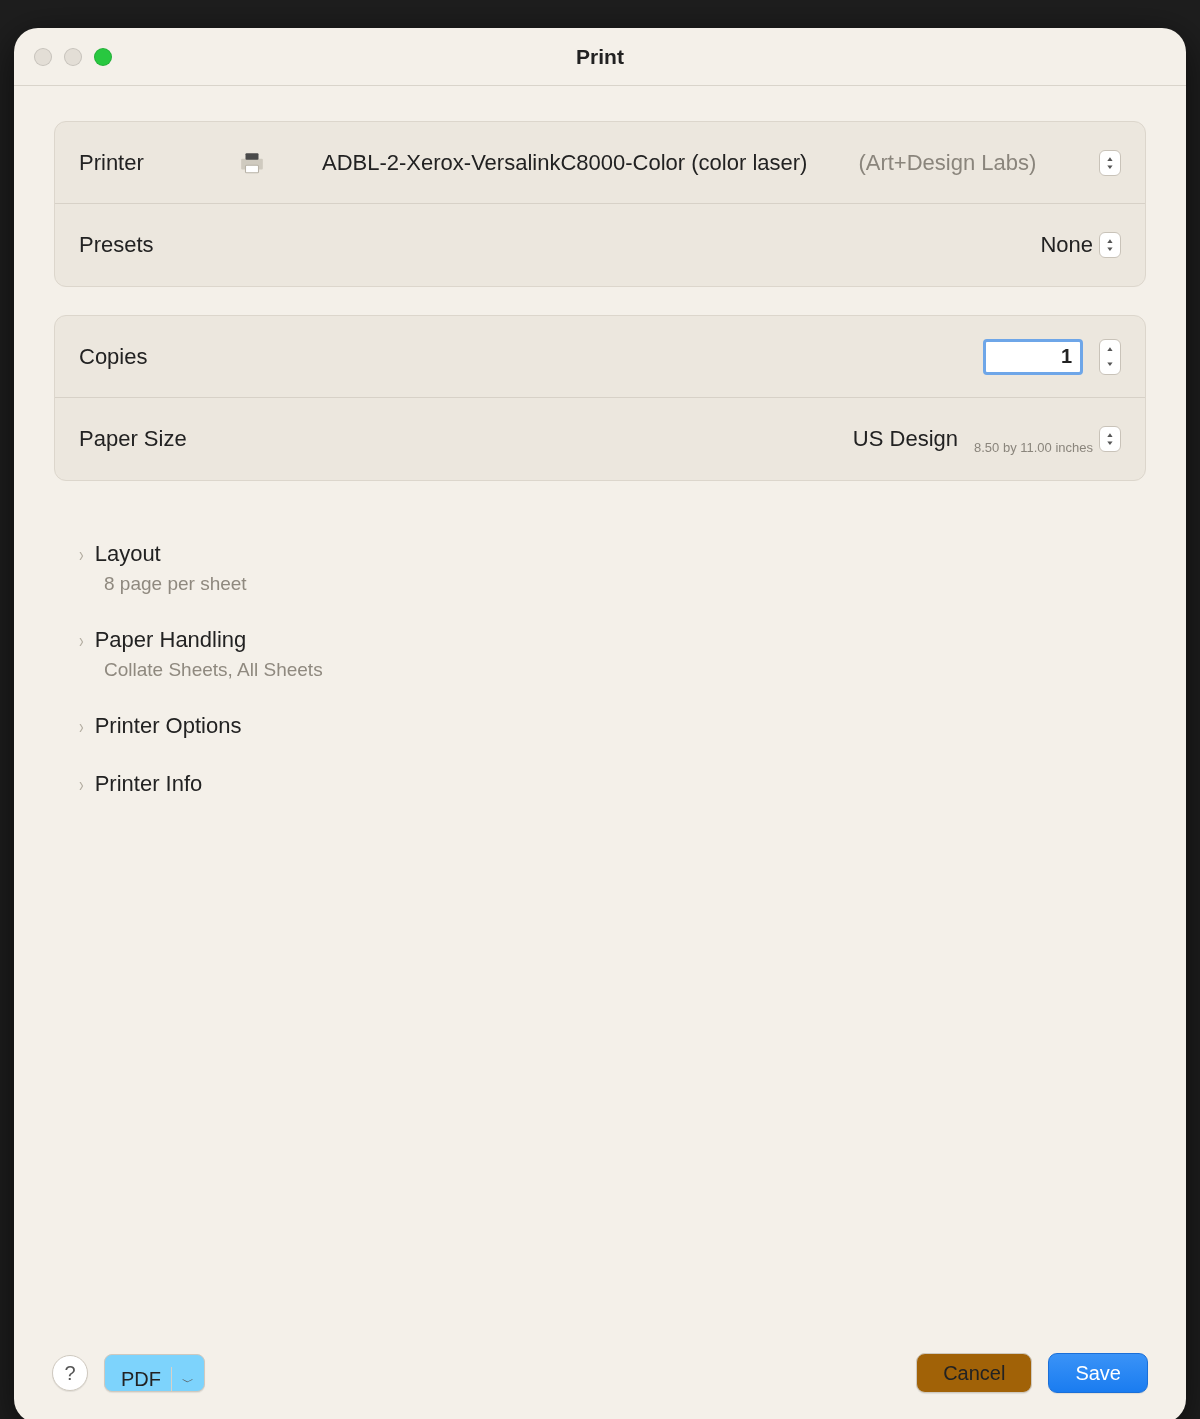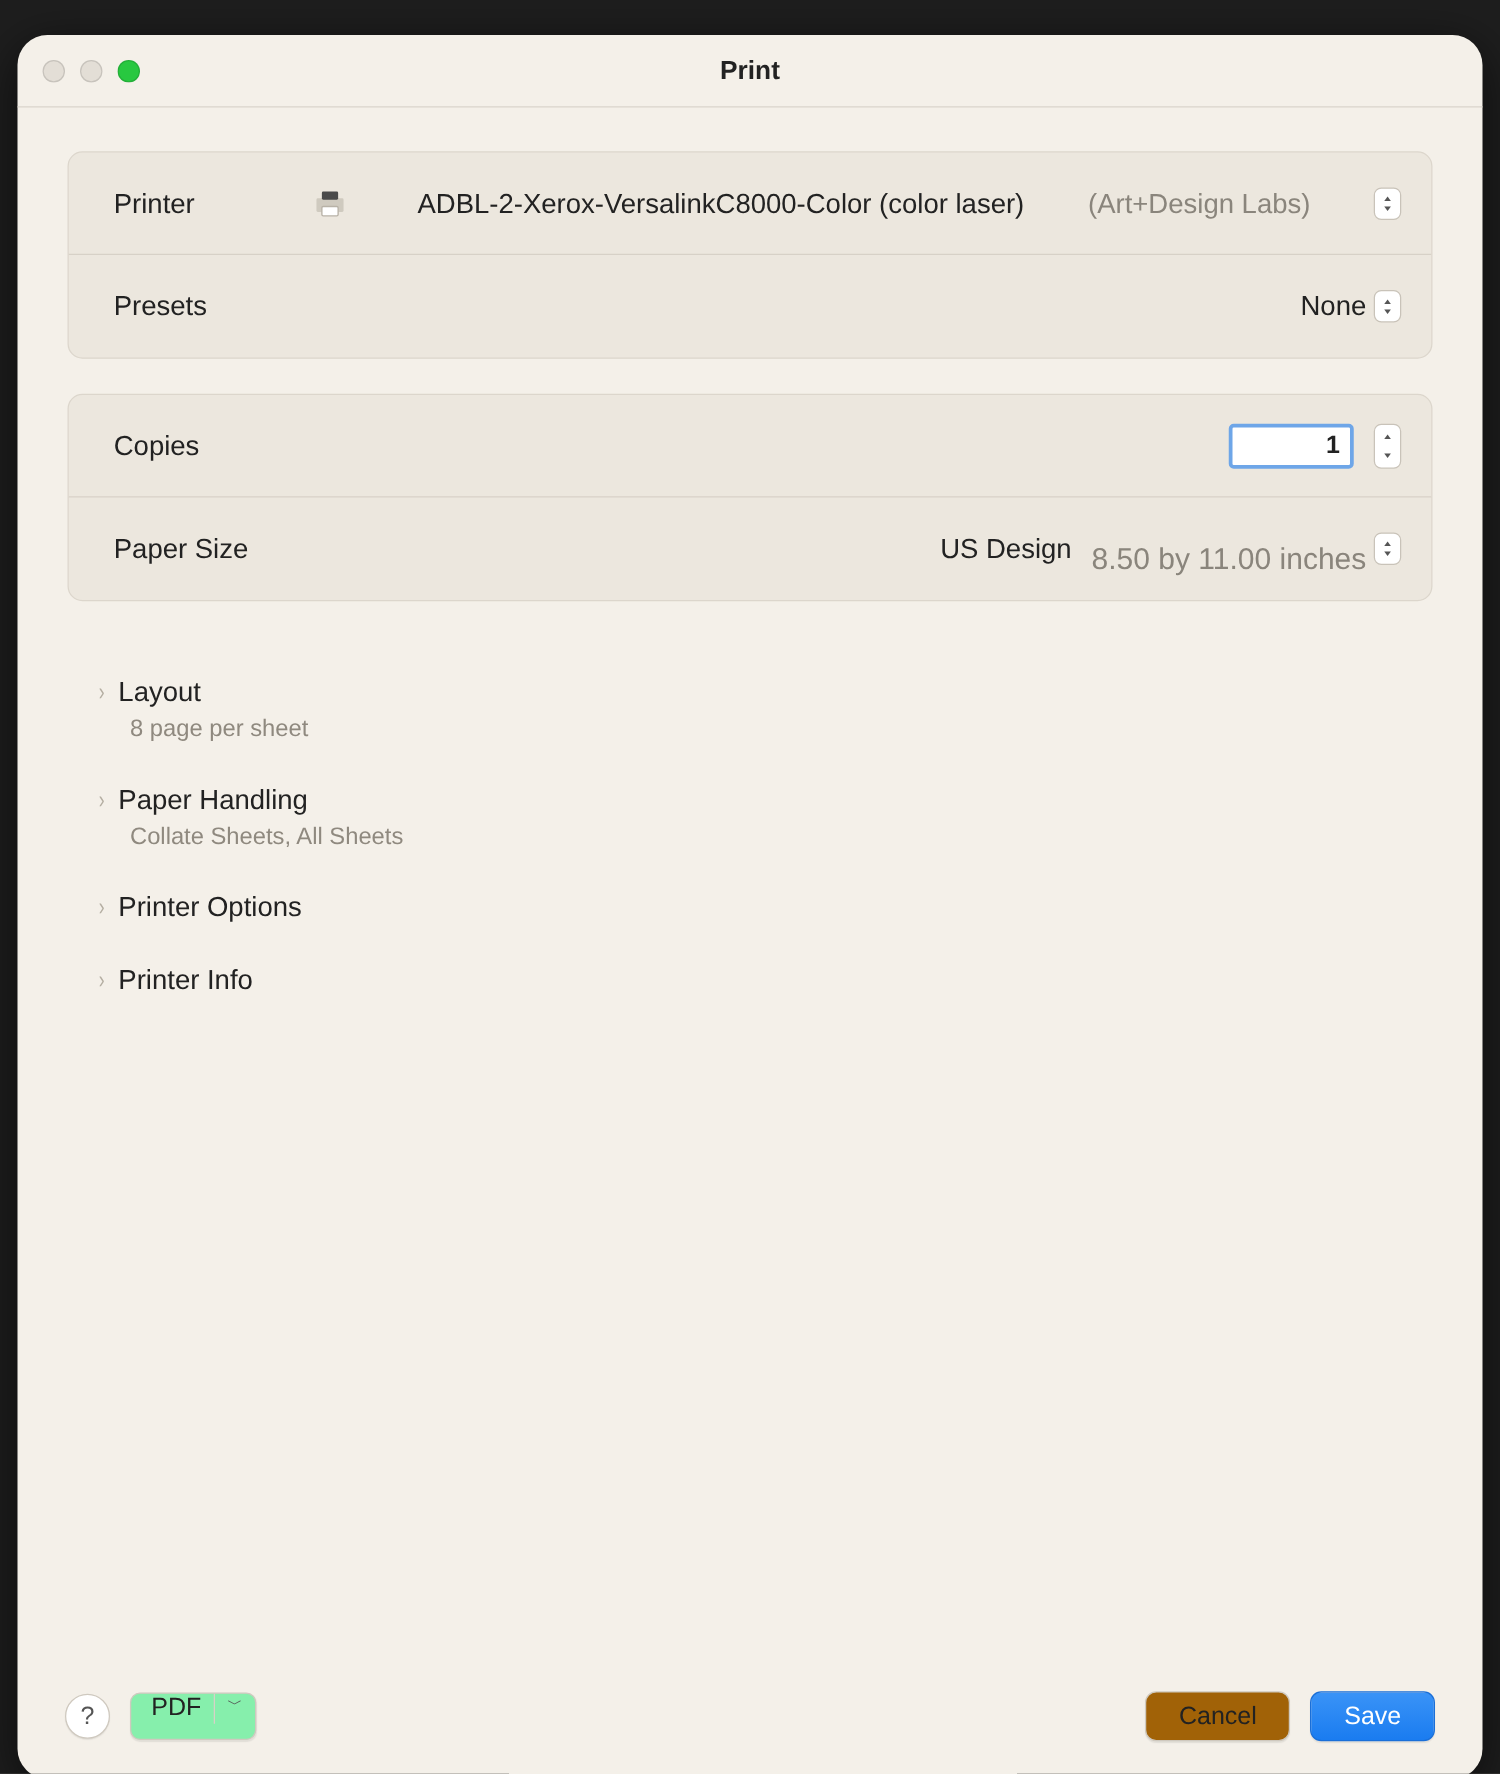--- a/index.html
+++ b/index.html
@@ -73,37 +73,36 @@
     min-height: 82px;
     padding: 0 24px;
     border-bottom: 1px solid #d7d1c7;
   }
   .row:last-child { border-bottom: none; }
   .row-label {
     font-size: 22px;
     color: #222;
     width: 160px;
     flex-shrink: 0;
-    margin-left: 12px;
   }
   .row-value {
     flex: 1;
     display: flex;
     align-items: center;
     justify-content: flex-end;
     gap: 10px;
   }
   .printer-value {
     justify-content: flex-start;
     gap: 47px;
   }
   .printer-name { font-size: 22px; color: #222; }
   .printer-loc  { font-size: 22px; color: #8a857c; margin-left: 4px;}
   .value-main { font-size: 22px; color: #222; }
-  .value-sub  { font-size: 24px; color: #8a857c; margin-left: 6px; margin-top: 17px;}
+  .value-sub  { font-size: 13px; color: #8a857c; margin-left: 6px; margin-top: 17px;}
   .updown {
     width: 22px;
     height: 26px;
     background: #fff;
     border: 1px solid #c9c3b9;
     border-radius: 6px;
     display: flex;
     flex-direction: column;
     align-items: center;
     justify-content: center;
@@ -183,25 +182,25 @@
     width: 36px; height: 36px; border-radius: 50%;
     background: #fff;
     border: 1px solid #cfc9bf;
     font-size: 20px;
     color: #555;
     display: flex; align-items: center; justify-content: center;
     box-shadow: 0 1px 1px rgba(0,0,0,0.08);
   }
   .pdf-btn {
     height: 38px;
-    background: #86efac;
+    background: #7dd3fc;
     border: 1px solid #cfc9bf;
     border-radius: 8px;
     display: flex;
-    align-items: flex-start;
+    align-items: flex-end;
     padding: 0 10px 0 16px;
     font-size: 20px;
     color: #222;
     gap: 10px;
     box-shadow: 0 1px 1px rgba(0,0,0,0.08);
   }
   .pdf-sep {
     width: 1px; height: 24px; background: #d7d1c7;
   }
   .pdf-chev {

